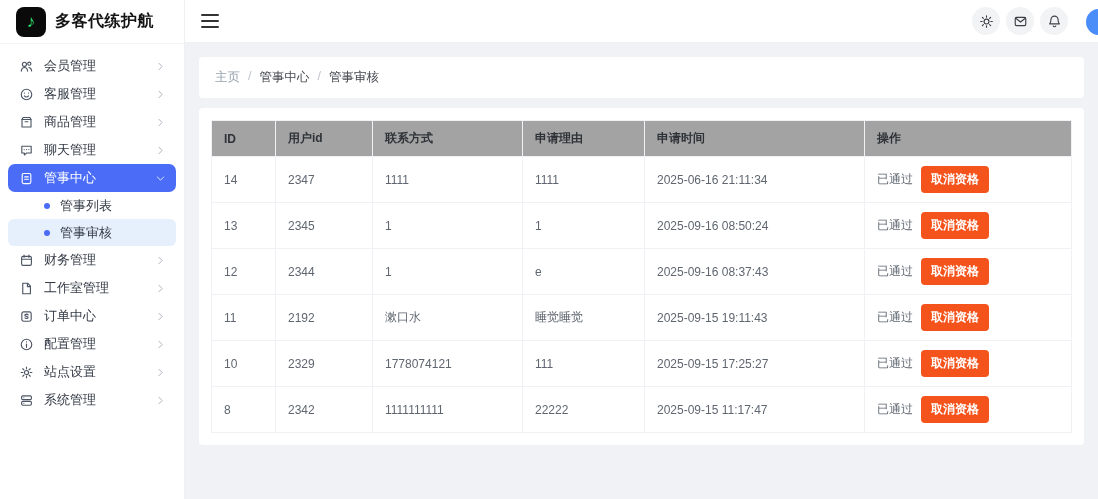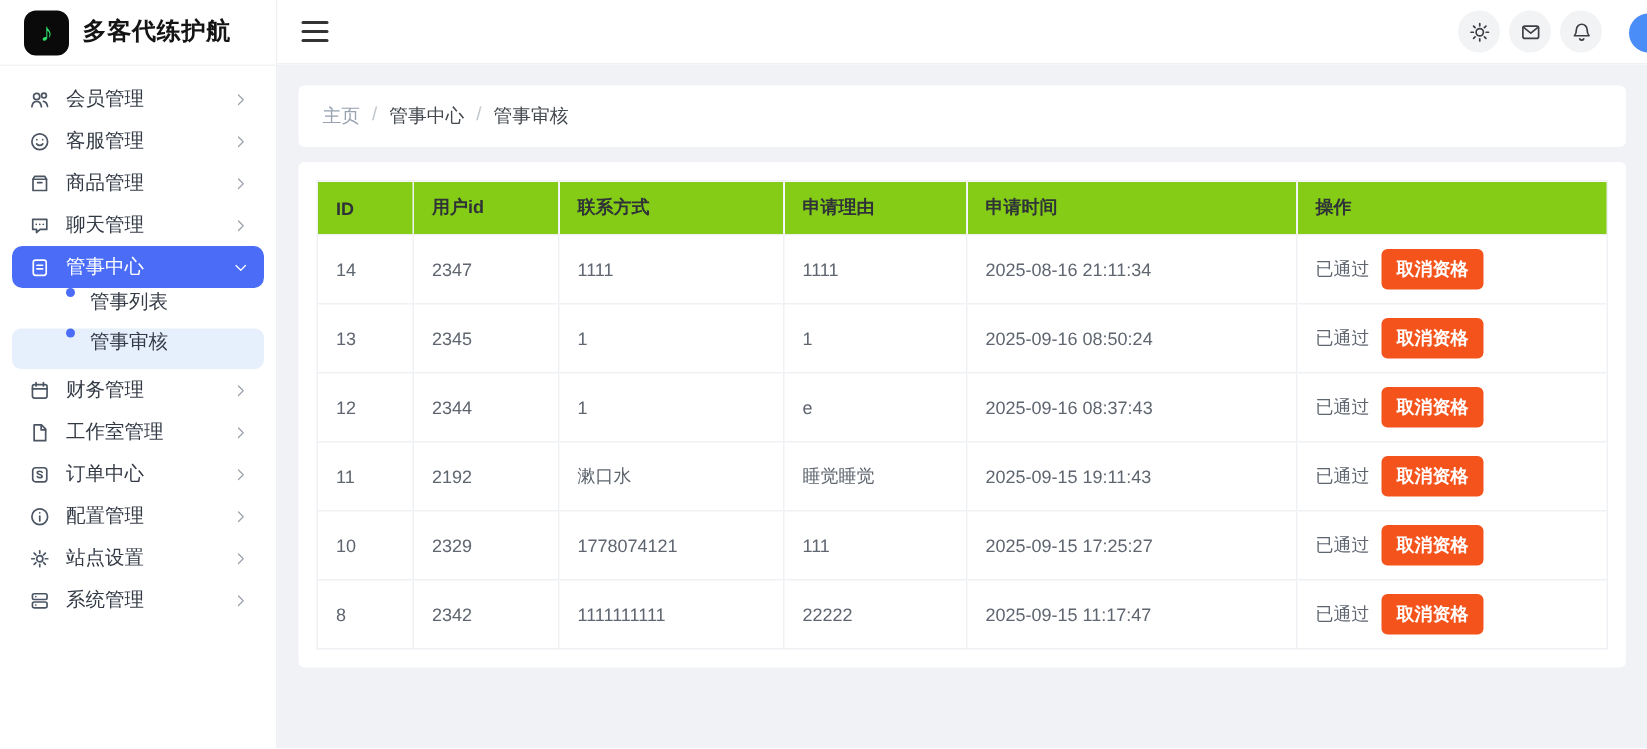--- a/index.html
+++ b/index.html
@@ -14,21 +14,21 @@
   .logo-note { color:#2fe26b; font-size:17px; font-weight:bold; line-height:1; }
   .app-title { font-size:16px; font-weight:700; color:#141414; letter-spacing:.5px; }
   .menu { padding:8px 8px 0 8px; flex:1; }
   .side-item { height:28px; display:flex; align-items:center; padding:0 10px; border-radius:7px; color:#333a45; font-size:13px; cursor:pointer; }
   .side-item .s-icon { width:16px; height:16px; margin-right:10px; color:#4b5563; display:flex; align-items:center; justify-content:center; }
   .side-item .s-icon svg, .arrow svg { width:15px; height:15px; display:block; }
   .arrow { margin-left:auto; color:#9aa2ad; display:flex; align-items:center; }
   .arrow svg { width:11px; height:11px; }
   .side-item.active { background:#4a6cf7; color:#fff; }
   .side-item.active .s-icon, .side-item.active .arrow { color:#fff; }
-  .sub-item { height:27px; display:flex; align-items:flex-start; padding-left:36px; border-radius:6px; font-size:13px; color:#333a45; cursor:pointer; }
+  .sub-item { height:27px; display:flex; align-items:center; padding-left:36px; border-radius:6px; font-size:13px; color:#333a45; cursor:pointer; }
   .sub-item .dot { width:6px; height:6px; border-radius:50%; background:#4a6cf7; margin-right:10px; flex-shrink:0; }
   .sub-item.active { background:#e6effc; }
 
   
   .main { flex:1; display:flex; flex-direction:column; min-width:0; }
   .topbar { height:43px; background:#fff; border-bottom:1px solid #f0f1f3; display:flex; align-items:center; padding:0 14px; position:relative; overflow:hidden; flex-shrink:0; }
   .hamburger { width:18px; height:14px; display:flex; flex-direction:column; justify-content:space-between; cursor:pointer; margin-left:2px; }
   .hamburger span { height:2px; background:#333; border-radius:1px; }
   .topbar-right { margin-left:auto; display:flex; align-items:center; gap:6px; padding-right:16px; }
   .icon-circle { width:28px; height:28px; border-radius:50%; background:#f2f3f5; color:#3c3f44; display:flex; align-items:center; justify-content:center; cursor:pointer; }
@@ -37,21 +37,21 @@
 
   
   .content { flex:1; background:#f0f2f5; padding:14px; overflow:hidden; }
   .bc-card { background:#fff; border-radius:4px; padding:12px 16px; display:flex; gap:8px; font-size:12.5px; margin-bottom:10px; }
   .bc-home { color:#97a3b0; cursor:pointer; }
   .bc-sep { color:#c0c4cc; }
   .bc-item { color:#43484e; }
   .table-card { background:#fff; border-radius:4px; padding:12px; }
   table { width:100%; border-collapse:collapse; table-layout:fixed; font-size:12px; color:#5f6670; }
   th,td { border:1px solid #f0f1f4; padding:9px 12px; text-align:left; white-space:nowrap; overflow:hidden; }
-  th { color:#2f3338; font-weight:700; background:#84cc16; }
+  th { color:#2f3338; font-weight:700; background:#a3a3a3; }
   .status-text { color:#5f6670; }
   .cancel-btn { background:#f4541c; color:#fff; border:none; border-radius:4px; padding:5px 10px; font-size:12px; font-weight:700; margin-left:8px; cursor:pointer; font-family:inherit; }
 </style>
 </head>
 <body>
 
 <div class="app">
 
   <aside class="sidebar">
     <div class="logo-row">
@@ -298,21 +298,21 @@
                 <th>申请时间</th>
                 <th>操作</th>
               </tr>
             </thead>
           <tbody>
               <tr>
                 <td>14</td>
                 <td>2347</td>
                 <td>1111</td>
                 <td>1111</td>
-                <td>2025-08-16 21:11:34</td>
+                <td>2025-06-16 21:11:34</td>
                 <td><span class="status-text">已通过</span><button class="cancel-btn">取消资格</button></td>
               </tr>
               <tr>
                 <td>13</td>
                 <td>2345</td>
                 <td>1</td>
                 <td>1</td>
                 <td>2025-09-16 08:50:24</td>
                 <td><span class="status-text">已通过</span><button class="cancel-btn">取消资格</button></td>
               </tr>

